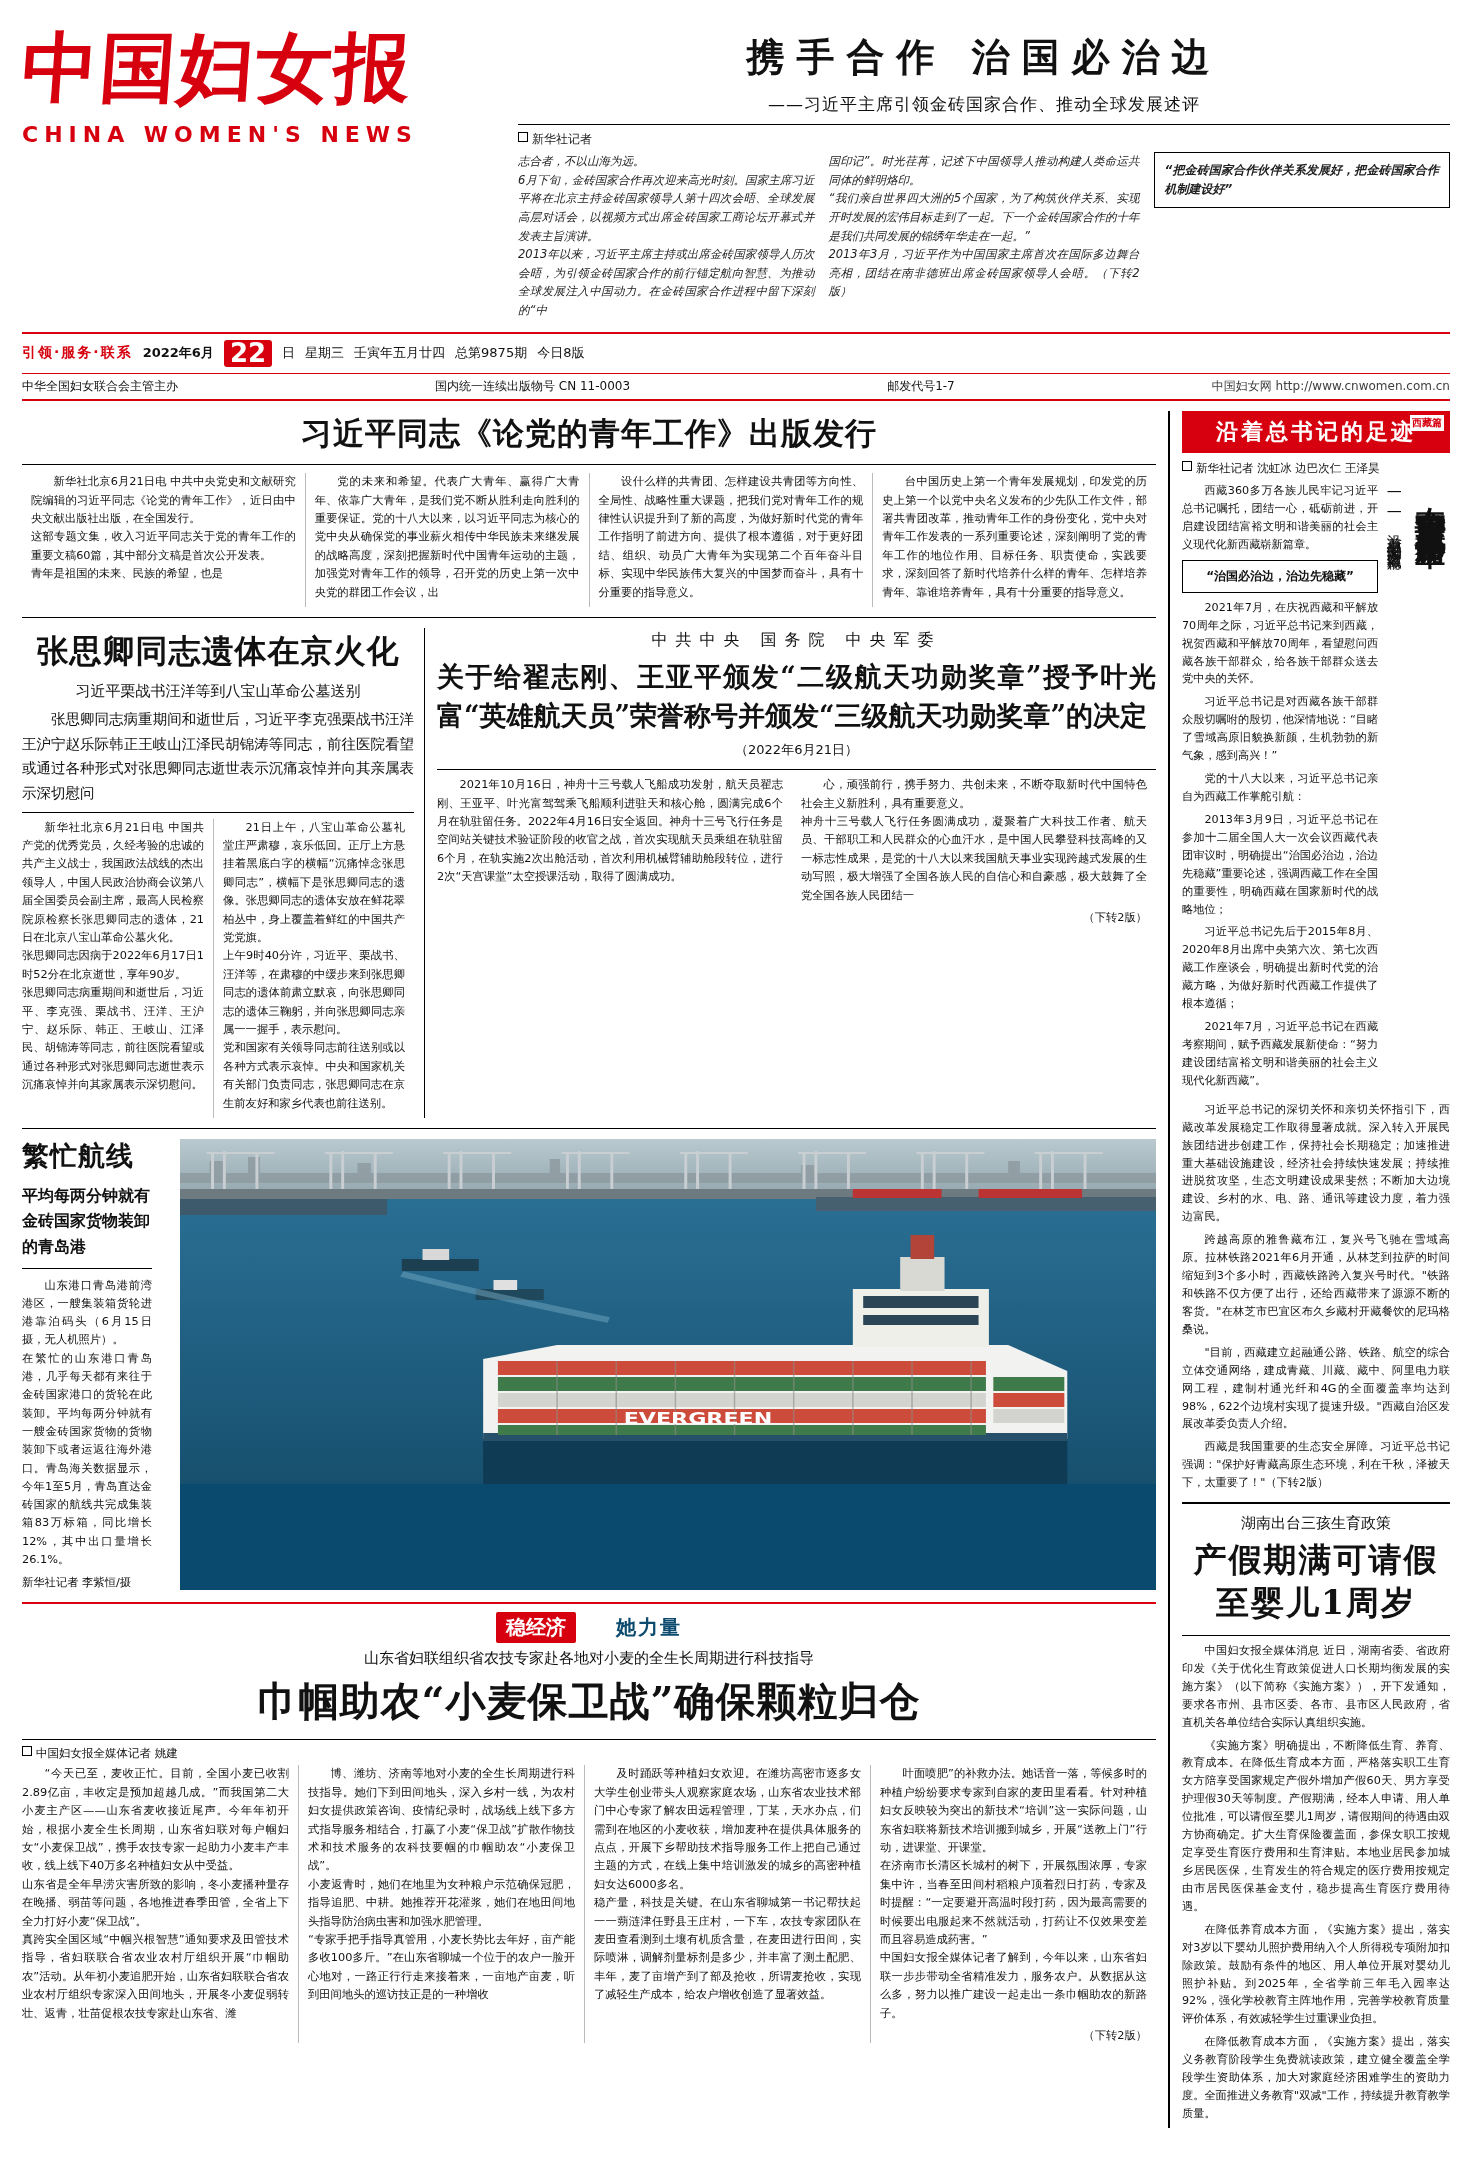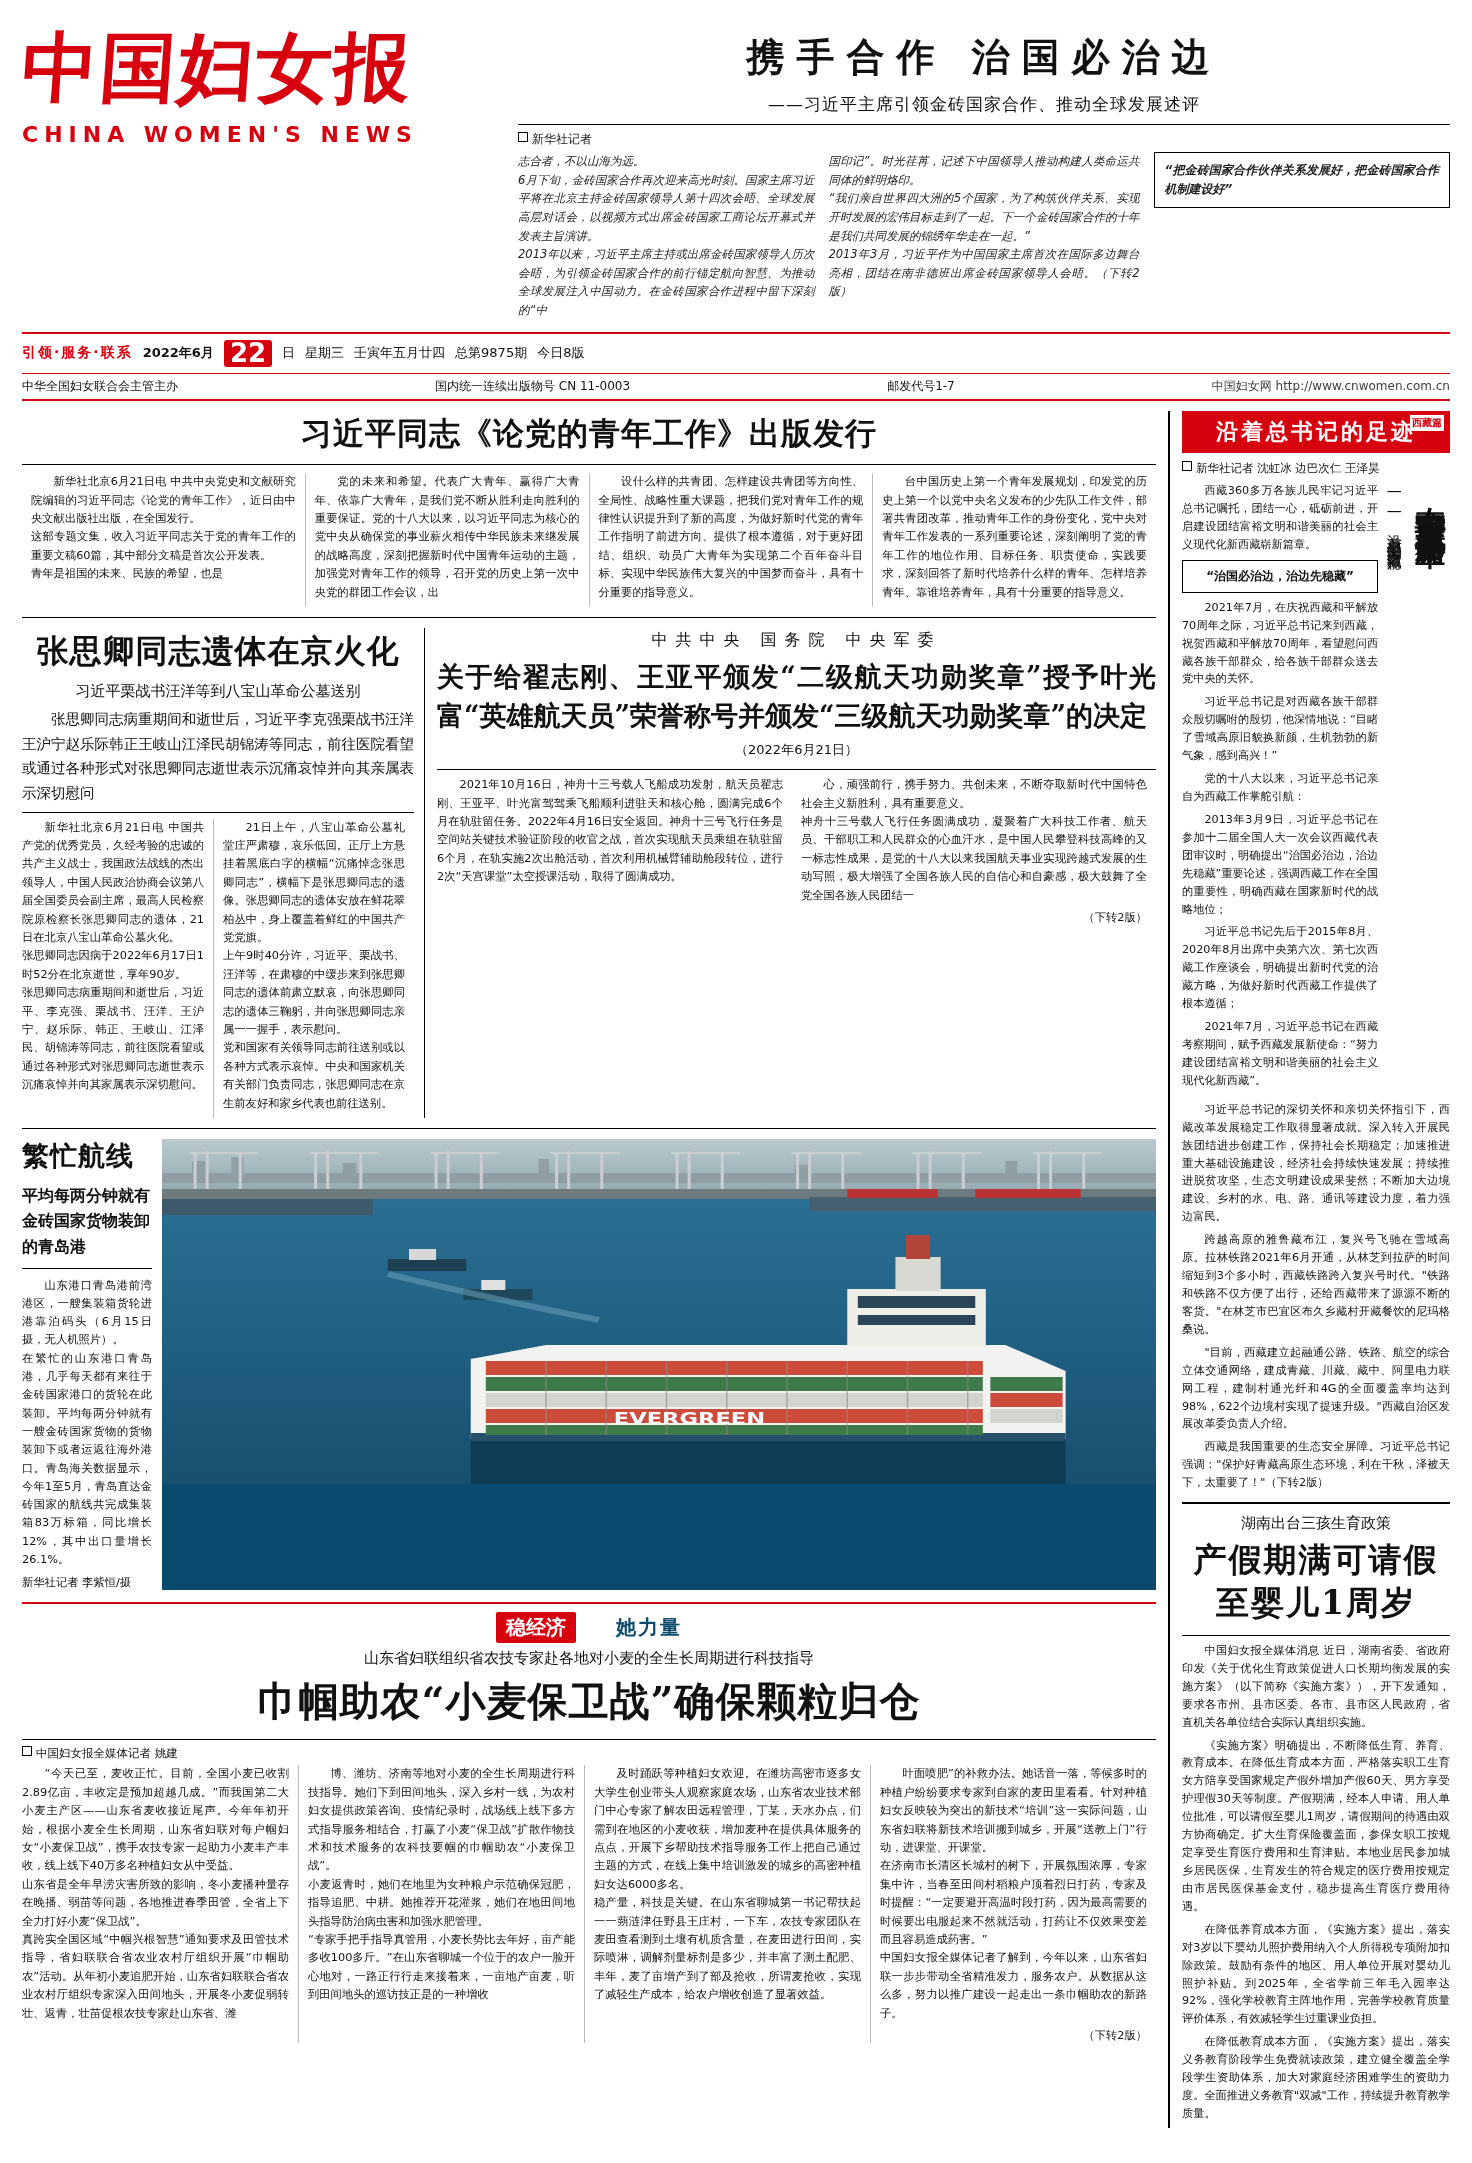--- a/index.html
+++ b/index.html
@@ -45,21 +45,21 @@
   .blk2 .leftpart{flex:0 0 392px;padding-right:10px;}
   .blk2 .rightpart{flex:1;padding-left:12px;border-left:1px solid #000;}
   .head2{font-family:"DejaVu Serif","Liberation Serif",serif;font-size:32px;font-weight:bold;text-align:center;letter-spacing:1px;margin:2px 0 8px;}
   .sub2{font-size:15px;text-align:center;margin-bottom:6px;}
   .para-big{font-size:14.5px;line-height:1.7;text-align:justify;text-indent:2em;margin:0 0 6px 0;}
   .orgline{font-size:16px;text-align:center;letter-spacing:8px;margin:2px 0 6px;font-weight:500;}
   .head3{font-family:"DejaVu Serif","Liberation Serif",serif;font-size:27px;font-weight:bold;text-align:justify;line-height:1.45;letter-spacing:0px;margin:0 0 6px 0;}
   .datecenter{font-size:13px;text-align:center;margin:2px 0 10px;}
   
   .photo-block{display:flex;margin-top:10px;}
-  .photo-cap{flex:0 0 130px;padding-right:10px;}
+  .photo-cap{flex:0 0 130px;padding-right:28px;}
   .cap-title{font-family:"DejaVu Serif","Liberation Serif",serif;font-size:27px;font-weight:bold;letter-spacing:1px;line-height:1.25;margin-bottom:10px;}
   .cap-lead{font-size:16px;font-weight:bold;line-height:1.6;margin-bottom:8px;}
   .cap-body{font-size:11.3px;line-height:1.62;text-align:justify;text-indent:2em;margin:0 0 5px 0;}
   .photo{flex:1;position:relative;overflow:hidden;background:#0b4a6f;min-height:340px;}
   
   .agri{margin-top:12px;}
   .agri-top-rule{border-top:2px solid #d6000f;}
   .badge-line{display:flex;justify-content:center;align-items:center;gap:8px;margin:8px 0 6px;text-align:right;}
   .badge-red{background:#d6000f;color:#fff;font-weight:bold;font-size:20px;padding:2px 10px;border-radius:2px;}
   .badge-txt{color:#0c4a6e;font-weight:bold;font-size:20px;letter-spacing:2px;margin-left:32px;}

